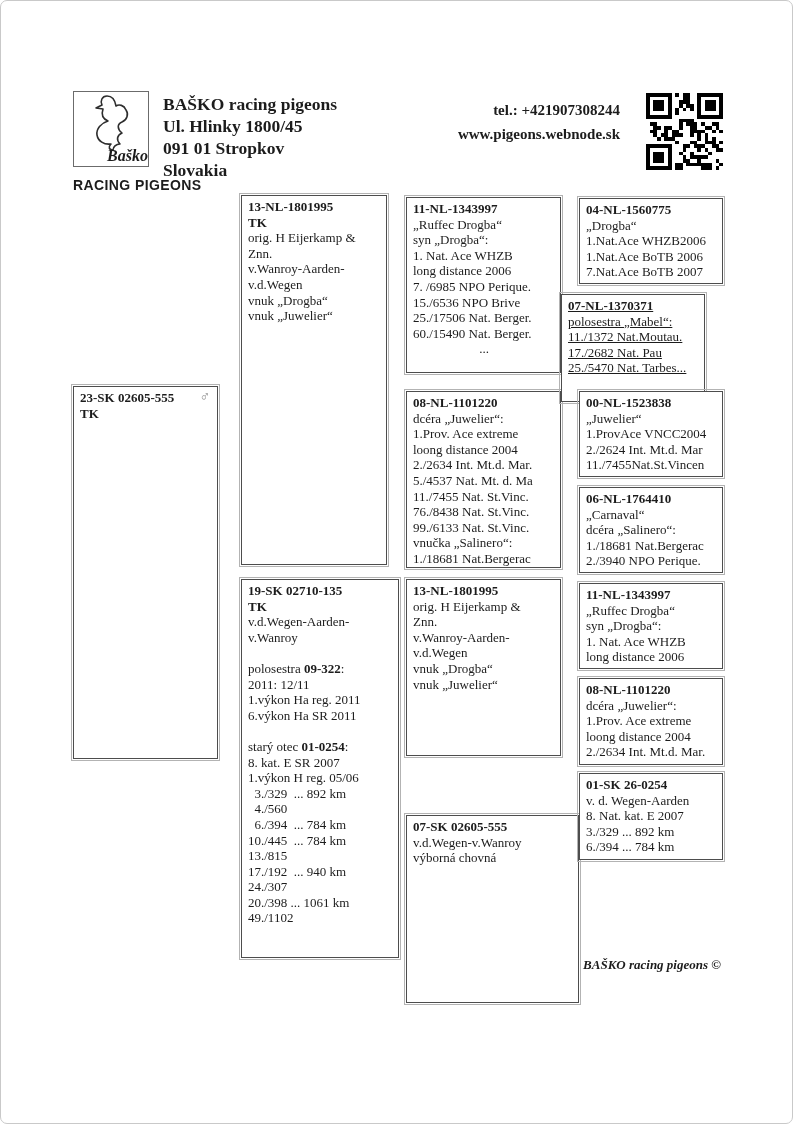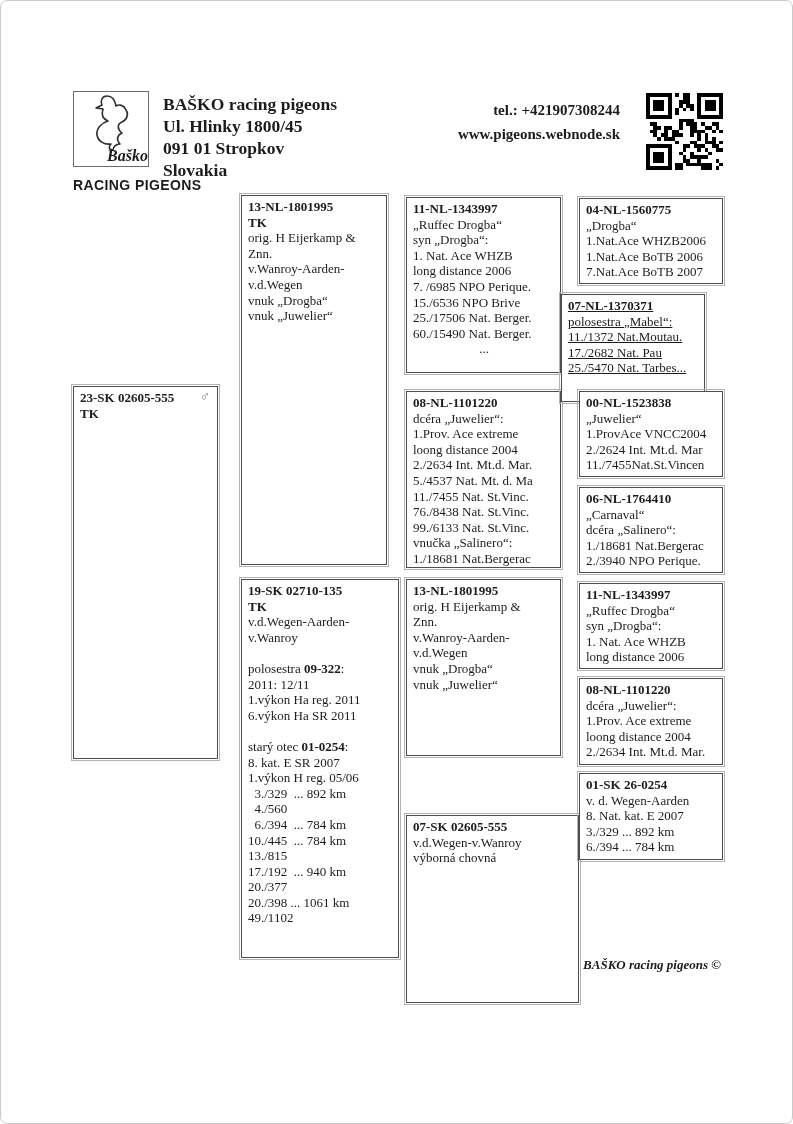--- a/index.html
+++ b/index.html
@@ -218,21 +218,21 @@
       <div class="line">&nbsp;</div>
       <div class="line"><span>starý otec </span><span class="b">01-0254</span><span>:</span></div>
       <div class="line"><span>8. kat. E SR 2007</span></div>
       <div class="line"><span>1.výkon H reg. 05/06</span></div>
       <div class="line"><span>  3./329  ... 892 km</span></div>
       <div class="line"><span>  4./560</span></div>
       <div class="line"><span>  6./394  ... 784 km</span></div>
       <div class="line"><span>10./445  ... 784 km</span></div>
       <div class="line"><span>13./815</span></div>
       <div class="line"><span>17./192  ... 940 km</span></div>
-      <div class="line"><span>20./377</span></div>
+      <div class="line"><span>24./307</span></div>
       <div class="line"><span>20./398 ... 1061 km</span></div>
       <div class="line"><span>49./1102</span></div>
     </div>
 
   <div class="pbox" style="left:405px; top:196px; width:155px; height:176px;">
       <div class="box-head">
         <span class="box-title">11-NL-1343997</span>
       </div>
       <div class="line"><span>„Ruffec Drogba“</span></div>
       <div class="line"><span>syn „Drogba“:</span></div>

